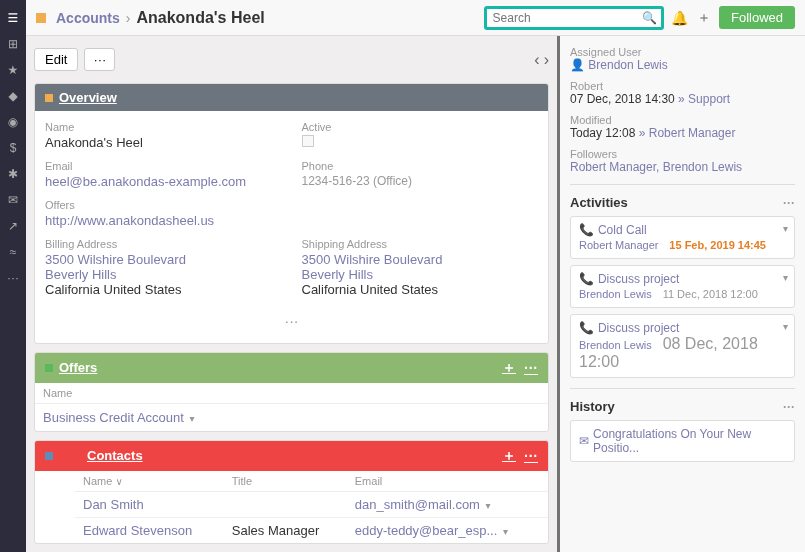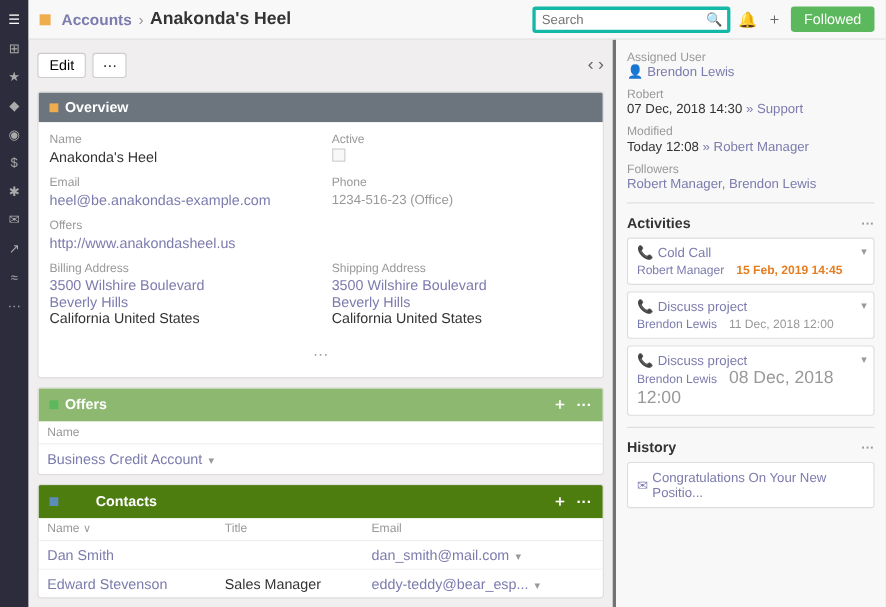--- a/index.html
+++ b/index.html
@@ -156,27 +156,28 @@
     }
     .section-header {
       background: #6c757d;
       color: #fff;
       padding: 6px 10px;
       font-size: 13px;
       font-weight: bold;
       display: flex;
       align-items: center;
       gap: 6px;
+      text-decoration: underline;
     }
     .section-header.green {
       background: #8db870;
       color: #fff;
     }
     .section-header.teal {
-      background: #4d7c0f;
+      background: #ef4444;
       color: #fff;
       gap: 34px;
     }
     .section-header-dot {
       width: 8px; height: 8px;
       background: #f0ad4e;
       display: inline-block;
     }
     .section-header-dot.green { background: #5cb85c; }
     .section-header-dot.blue { background: #5b8db8; }
@@ -500,21 +501,21 @@
 
       <div class="section">
         <div class="section-header teal">
           <span class="section-header-dot blue"></span>
           <span>Contacts</span>
           <div class="section-actions">
             <span>＋</span>
             <span>···</span>
           </div>
         </div>
-        <div class="section-body" style="padding: 0;">
+        <div class="section-body" style="padding: 0; margin-left: 40px;">
           <table class="contacts-table">
             <thead>
               <tr>
                 <th>
                   <span>Name</span>
                   <span class="sort-arrow">∨</span>
                 </th>
                 <th>Title</th>
                 <th>Email</th>
               </tr>

